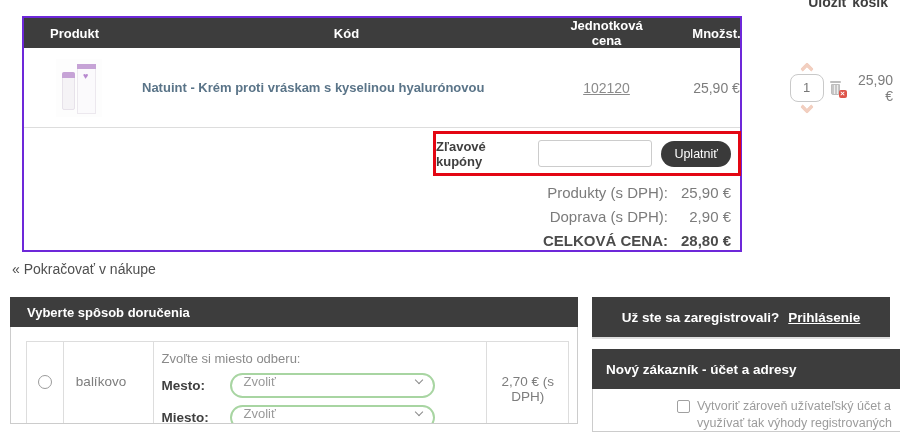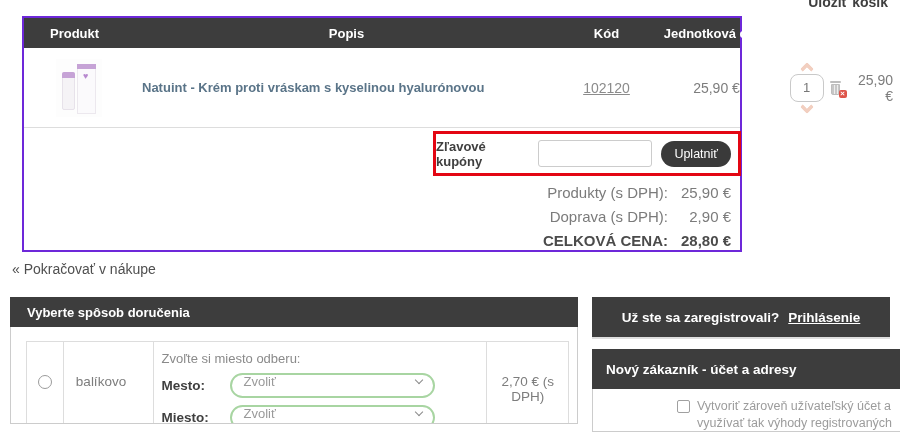--- a/index.html
+++ b/index.html
@@ -110,21 +110,20 @@
   .cb-label{width:212px;font-size:12.5px;line-height:17px;color:#9c9c9c;}
 </style>
 </head>
 <body>
 
 <div class="save-cart">Uložiť košík</div>
 
 <div class="cart-table">
   <div class="ct-grid ct-head">
     <div class="c-produkt">Produkt</div>
-    <div class="c-center">Popis</div>
     <div class="c-center">Kód</div>
     <div class="c-center">Jednotková cena</div>
     <div class="c-center">Množst.</div>
     <div class="c-right">Celkom</div>
   </div>
 
   <div class="ct-grid item-row">
     <div>
       <div class="thumb">
         <div class="thumb-tube"></div>

